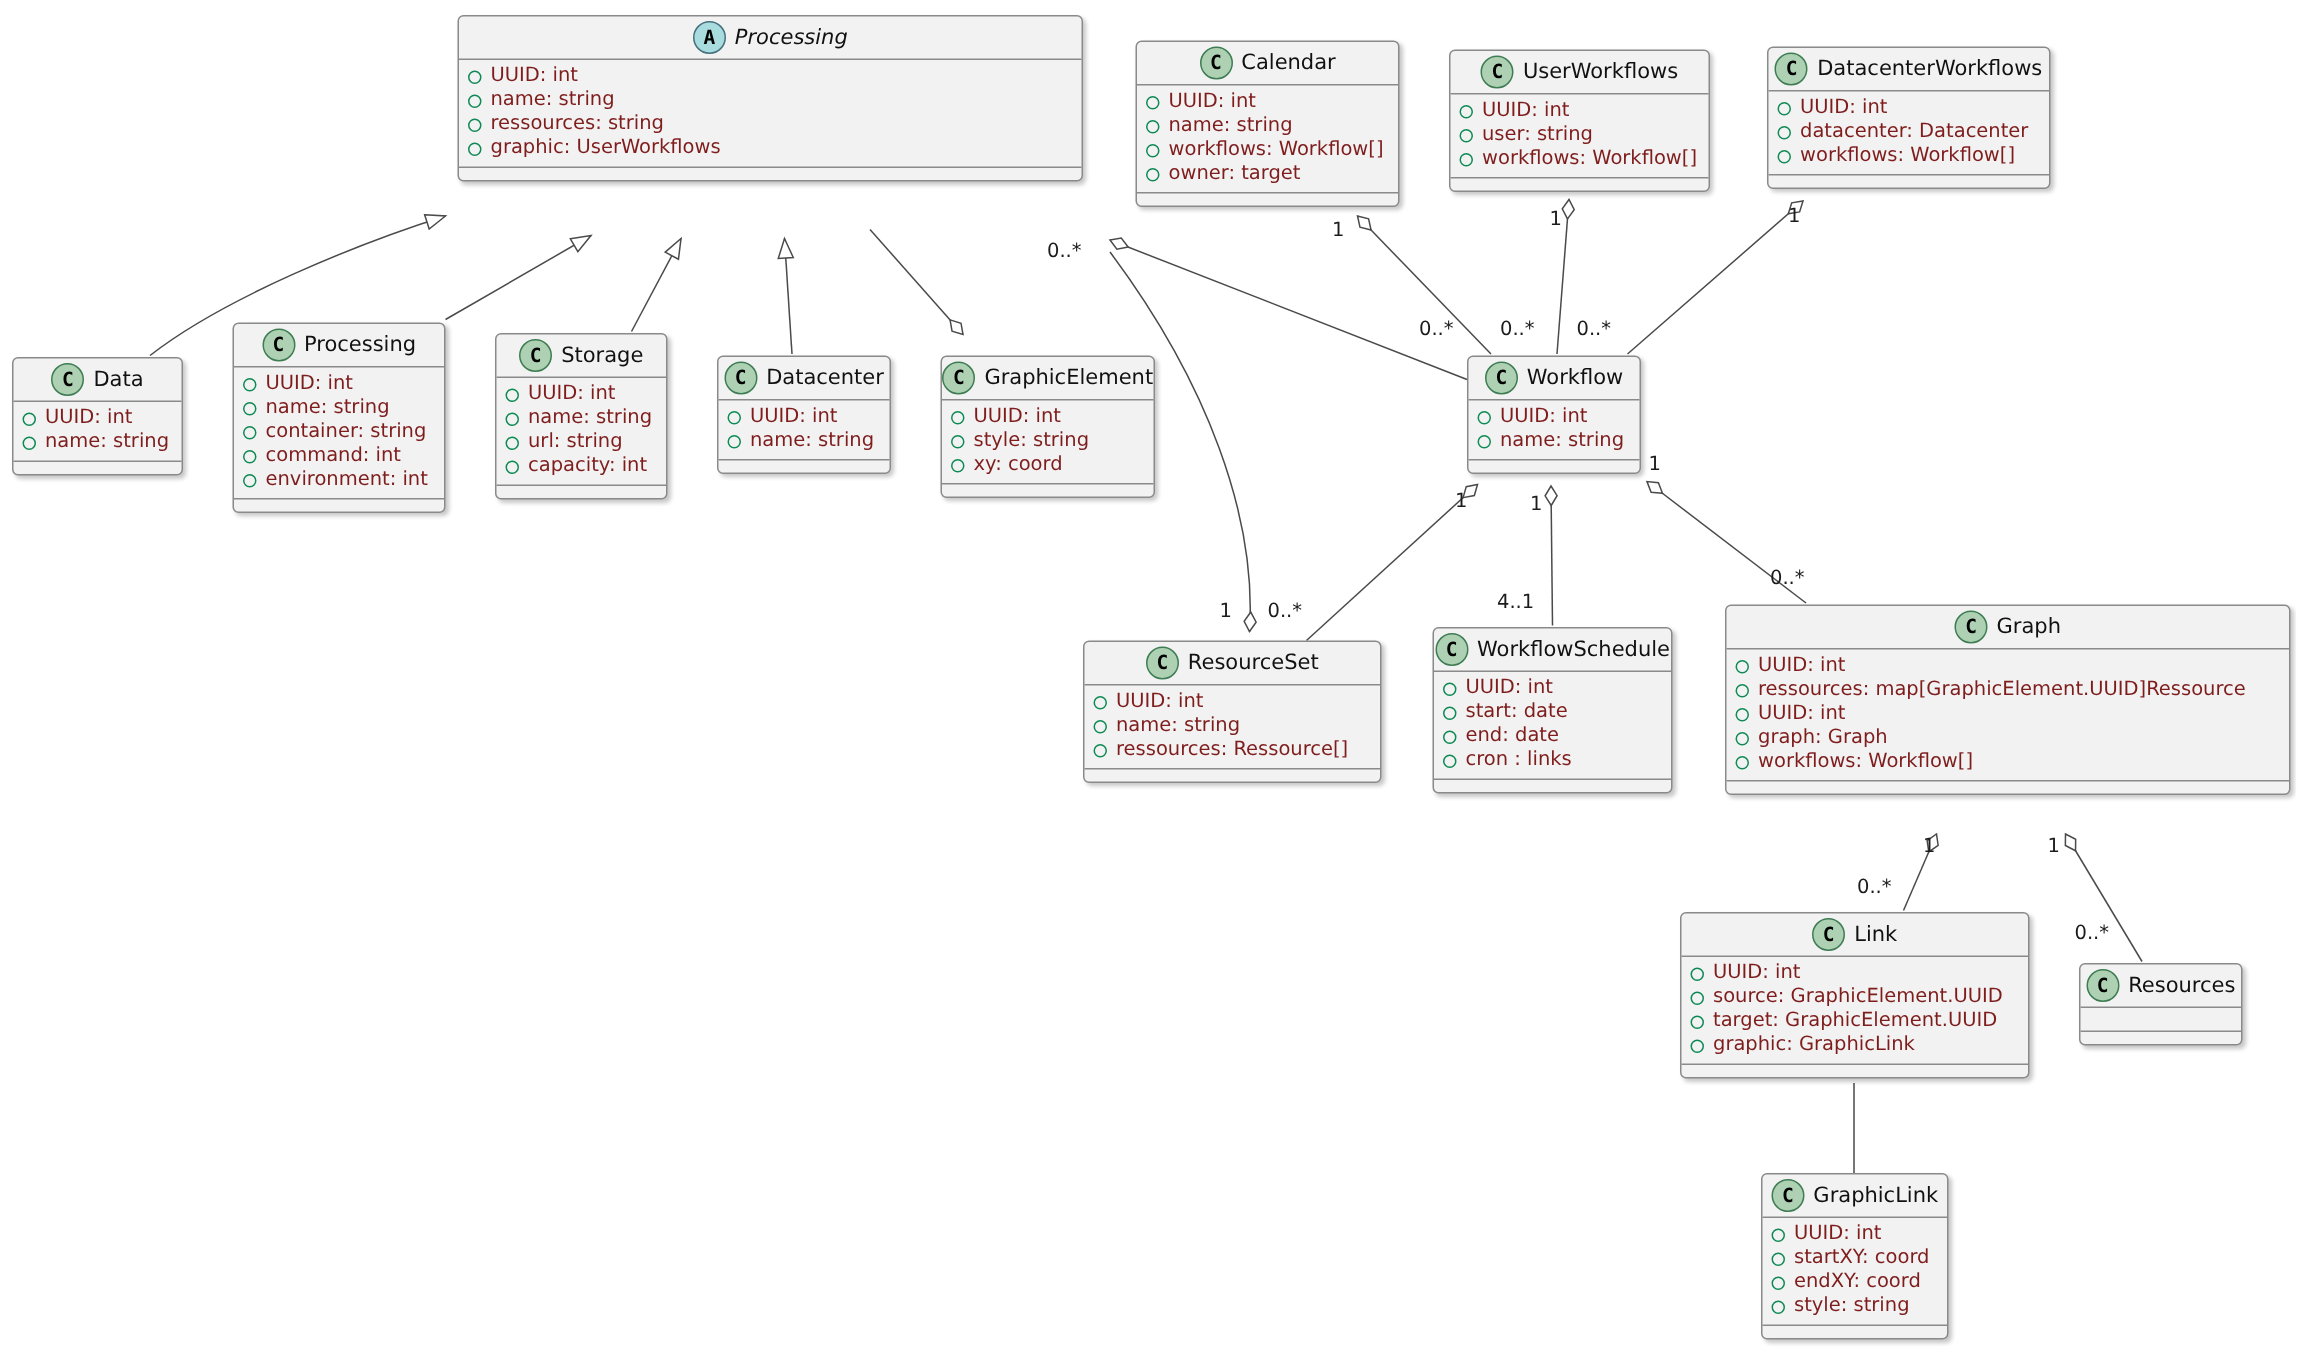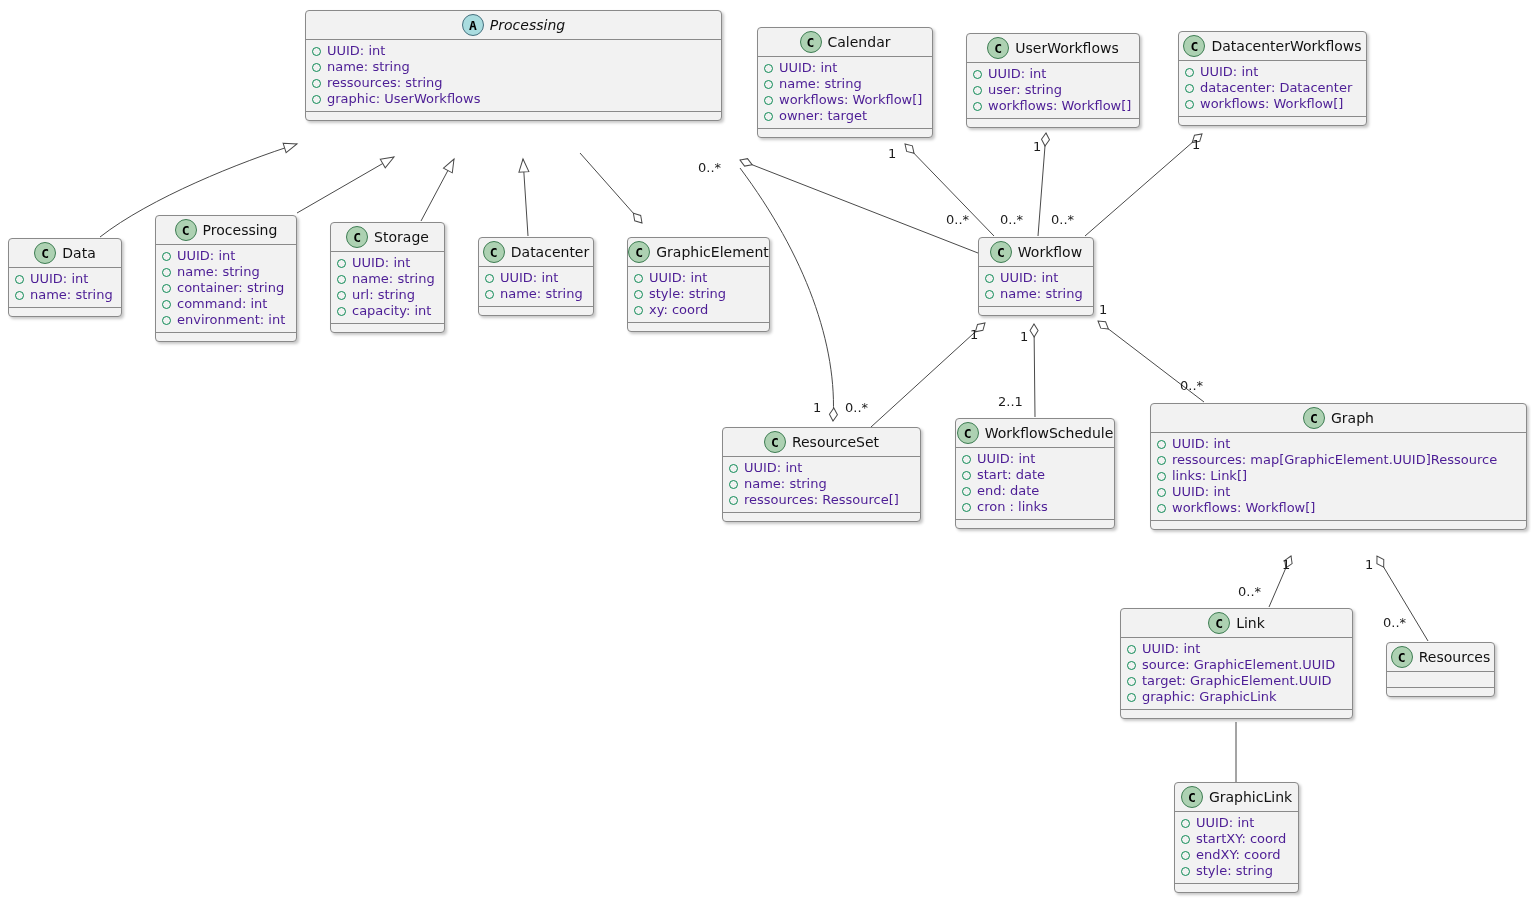--- a/index.html
+++ b/index.html
@@ -13,21 +13,21 @@
   .uml-title{font-size:14px;color:#111;white-space:nowrap;}
   .uml-class.abstract .uml-title{font-style:italic;}
   .kind-badge{width:20px;height:20px;border-radius:50%;flex:0 0 auto;
               display:flex;align-items:center;justify-content:center;
               font-family:"DejaVu Sans Mono","Liberation Mono",monospace;
               font-weight:bold;font-size:13px;color:#000;}
   .kind-c{background:#ADD1B2;border:1px solid #3E7D53;}
   .kind-a{background:#A9DCDF;border:1px solid #45707E;}
   .uml-attrs{padding:3px 8px 4px 6px;min-height:8px;}
   .attr-row{display:flex;align-items:center;gap:6px;line-height:16px;}
-  .attr-text{font-size:13px;color:#4c1d95;white-space:nowrap;}
+  .attr-text{font-size:13px;color:#7f1d1d;white-space:nowrap;}
   .bullet{width:7px;height:7px;border-radius:50%;border:1px solid #0E8A55;
           background:transparent;flex:0 0 auto;}
   .uml-footer{height:8px;border-top:1px solid #8A8A8A;}
   .mult{position:absolute;z-index:3;font-size:13px;color:#1c1c1c;white-space:nowrap;}
 </style>
 </head>
 <body>
 
 <div id="canvas">
 
@@ -345,25 +345,25 @@
         <div class="attr-row">
           <span class="bullet"></span>
           <span class="attr-text">UUID: int</span>
         </div>
         <div class="attr-row">
           <span class="bullet"></span>
           <span class="attr-text">ressources: map[GraphicElement.UUID]Ressource</span>
         </div>
         <div class="attr-row">
           <span class="bullet"></span>
-          <span class="attr-text">links: Link[]</span>
-        </div>
-        <div class="attr-row">
-          <span class="bullet"></span>
-          <span class="attr-text">UUID: int</span>
+          <span class="attr-text">UUID: int</span>
+        </div>
+        <div class="attr-row">
+          <span class="bullet"></span>
+          <span class="attr-text">graph: Graph</span>
         </div>
         <div class="attr-row">
           <span class="bullet"></span>
           <span class="attr-text">workflows: Workflow[]</span>
         </div>
       </div>
     <div class="uml-footer"></div>
   </div>
 
   <div class="uml-class" style="left:1120px;top:608px;width:231px;">
@@ -431,21 +431,21 @@
   <span class="mult" style="left:946px;top:212px;">0..*</span>
   <span class="mult" style="left:1033px;top:139px;">1</span>
   <span class="mult" style="left:1000px;top:212px;">0..*</span>
   <span class="mult" style="left:1192px;top:137px;">1</span>
   <span class="mult" style="left:1051px;top:212px;">0..*</span>
   <span class="mult" style="left:813px;top:400px;">1</span>
   <span class="mult" style="left:698px;top:160px;">0..*</span>
   <span class="mult" style="left:970px;top:327px;">1</span>
   <span class="mult" style="left:845px;top:400px;">0..*</span>
   <span class="mult" style="left:1020px;top:329px;">1</span>
-  <span class="mult" style="left:998px;top:394px;">2..1</span>
+  <span class="mult" style="left:998px;top:394px;">4..1</span>
   <span class="mult" style="left:1099px;top:302px;">1</span>
   <span class="mult" style="left:1180px;top:378px;">0..*</span>
   <span class="mult" style="left:1282px;top:557px;">1</span>
   <span class="mult" style="left:1238px;top:584px;">0..*</span>
   <span class="mult" style="left:1365px;top:557px;">1</span>
   <span class="mult" style="left:1383px;top:615px;">0..*</span>
 
 </div>
 
 </body></html>

